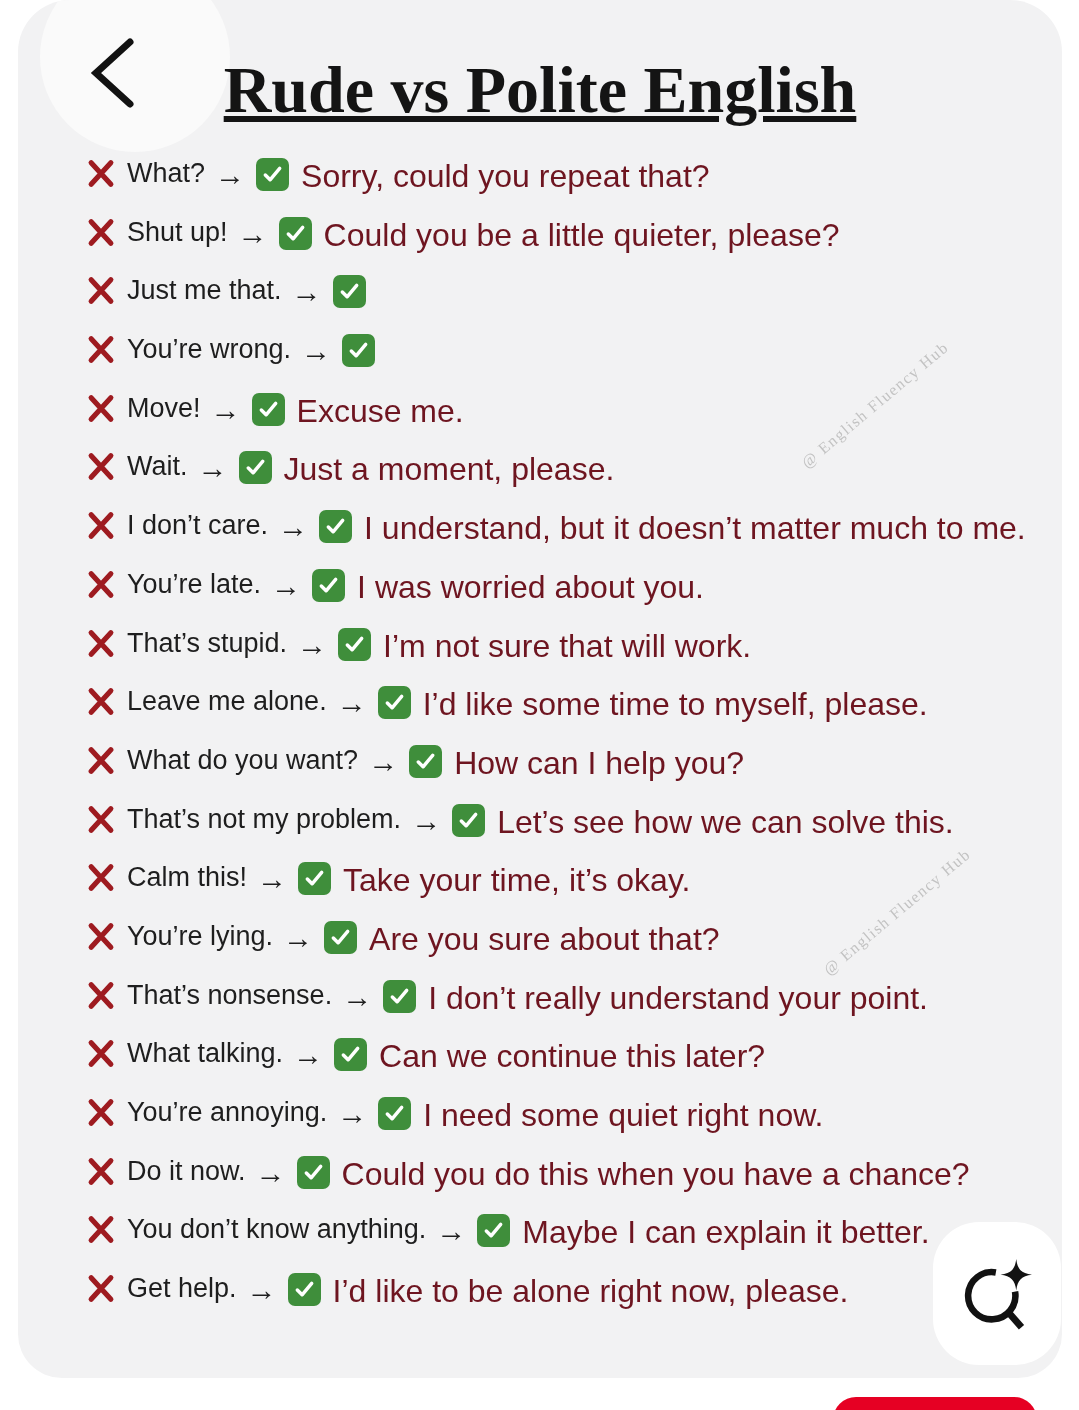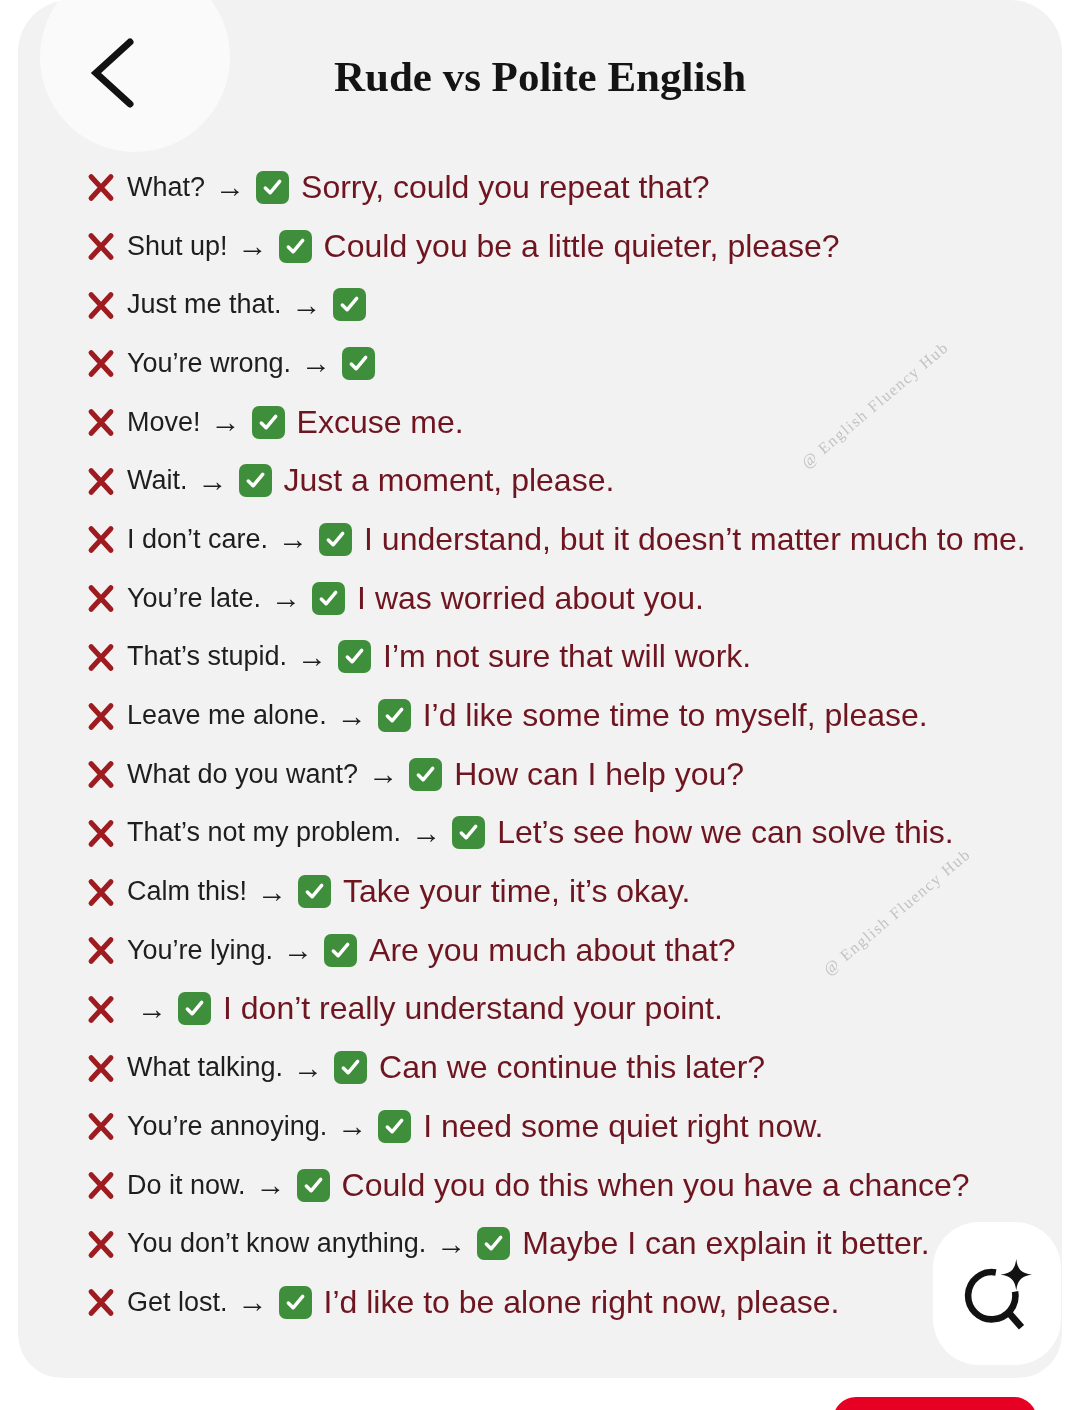--- a/index.html
+++ b/index.html
@@ -46,34 +46,34 @@
     cursor:pointer;
     background:transparent;border:none;padding:0;
   }
   .back-btn svg{display:block;width:100%;height:100%;}
   .page-title{
     position:absolute;
     left:0;right:0;top:52px;
     text-align:center;
     font-family:"Liberation Serif","DejaVu Serif",serif;
     font-weight:700;
-    font-size:43px;
+    font-size:66px;
     letter-spacing:0px;
     color:var(--title_color);
     white-space:nowrap;
+    text-decoration:underline;
   }
   .list{
     position:absolute;
     left:68px;top:158px;
     right:20px;
   }
   .row{
     height:58.7px;
     display:flex;
-    align-items:center;
     white-space:nowrap;
   }
   .x-icon{
     width:30px;height:30px;
     flex:0 0 auto;
     margin-right:11px;
   }
   .rude{
     font-size:27px;
     color:var(--rude_text);
@@ -331,27 +331,28 @@
     <svg class="x-icon" viewBox="0 0 32 32" fill="none">
       <path d="M5.5 5 L26.5 28 M26.5 5 L5.5 28" stroke="var(--x_mark)" stroke-width="5.5" stroke-linecap="round"></path>
     </svg>
     <span class="rude">You’re lying.</span>
     <span class="arrow">→</span>
     <span class="check">
       <svg viewBox="0 0 24 24" fill="none">
         <path d="M4.5 12.5 L9.5 17.5 L19.5 5.5" stroke="var(--check_mark)" stroke-width="3.6" stroke-linecap="round" stroke-linejoin="round"></path>
       </svg>
     </span>
-    <span class="polite">Are you much about that?</span>
-  </div>
-
-  <div class="row">
-    <svg class="x-icon" viewBox="0 0 32 32" fill="none">
-      <path d="M5.5 5 L26.5 28 M26.5 5 L5.5 28" stroke="var(--x_mark)" stroke-width="5.5" stroke-linecap="round"></path>
-    </svg>
+    <span class="polite">Are you sure about that?</span>
+  </div>
+
+  <div class="row">
+    <svg class="x-icon" viewBox="0 0 32 32" fill="none">
+      <path d="M5.5 5 L26.5 28 M26.5 5 L5.5 28" stroke="var(--x_mark)" stroke-width="5.5" stroke-linecap="round"></path>
+    </svg>
+    <span class="rude">That’s nonsense.</span>
     <span class="arrow">→</span>
     <span class="check">
       <svg viewBox="0 0 24 24" fill="none">
         <path d="M4.5 12.5 L9.5 17.5 L19.5 5.5" stroke="var(--check_mark)" stroke-width="3.6" stroke-linecap="round" stroke-linejoin="round"></path>
       </svg>
     </span>
     <span class="polite">I don’t really understand your point.</span>
   </div>
 
   <div class="row">
@@ -407,21 +408,21 @@
         <path d="M4.5 12.5 L9.5 17.5 L19.5 5.5" stroke="var(--check_mark)" stroke-width="3.6" stroke-linecap="round" stroke-linejoin="round"></path>
       </svg>
     </span>
     <span class="polite">Maybe I can explain it better.</span>
   </div>
 
   <div class="row">
     <svg class="x-icon" viewBox="0 0 32 32" fill="none">
       <path d="M5.5 5 L26.5 28 M26.5 5 L5.5 28" stroke="var(--x_mark)" stroke-width="5.5" stroke-linecap="round"></path>
     </svg>
-    <span class="rude">Get lost.</span>
+    <span class="rude">Get help.</span>
     <span class="arrow">→</span>
     <span class="check">
       <svg viewBox="0 0 24 24" fill="none">
         <path d="M4.5 12.5 L9.5 17.5 L19.5 5.5" stroke="var(--check_mark)" stroke-width="3.6" stroke-linecap="round" stroke-linejoin="round"></path>
       </svg>
     </span>
     <span class="polite">I’d like to be alone right now, please.</span>
   </div>
 </div>
 

